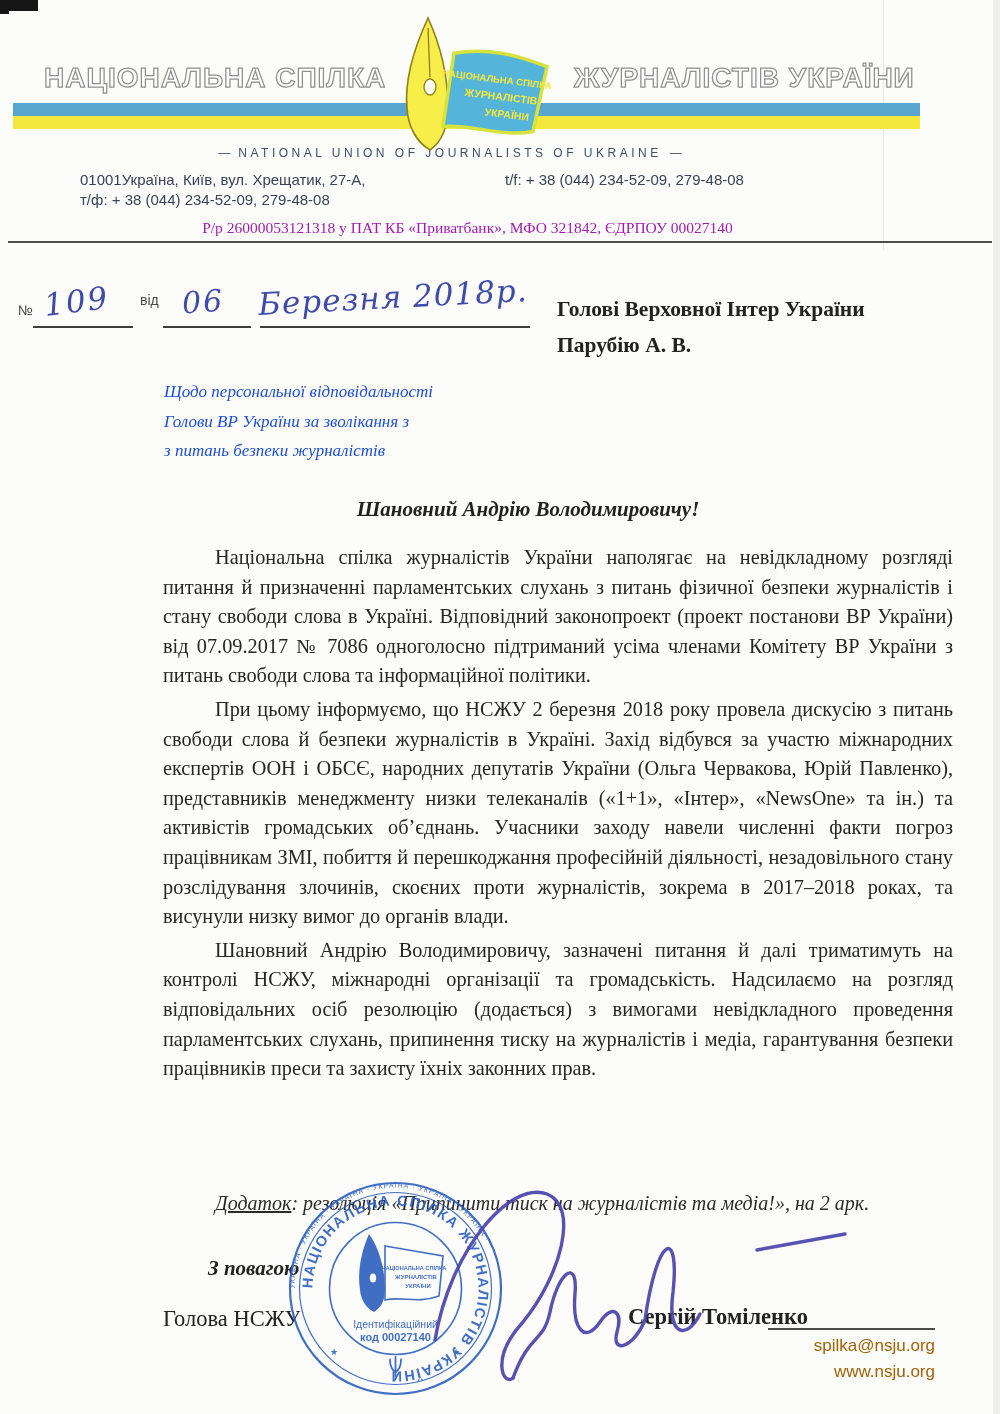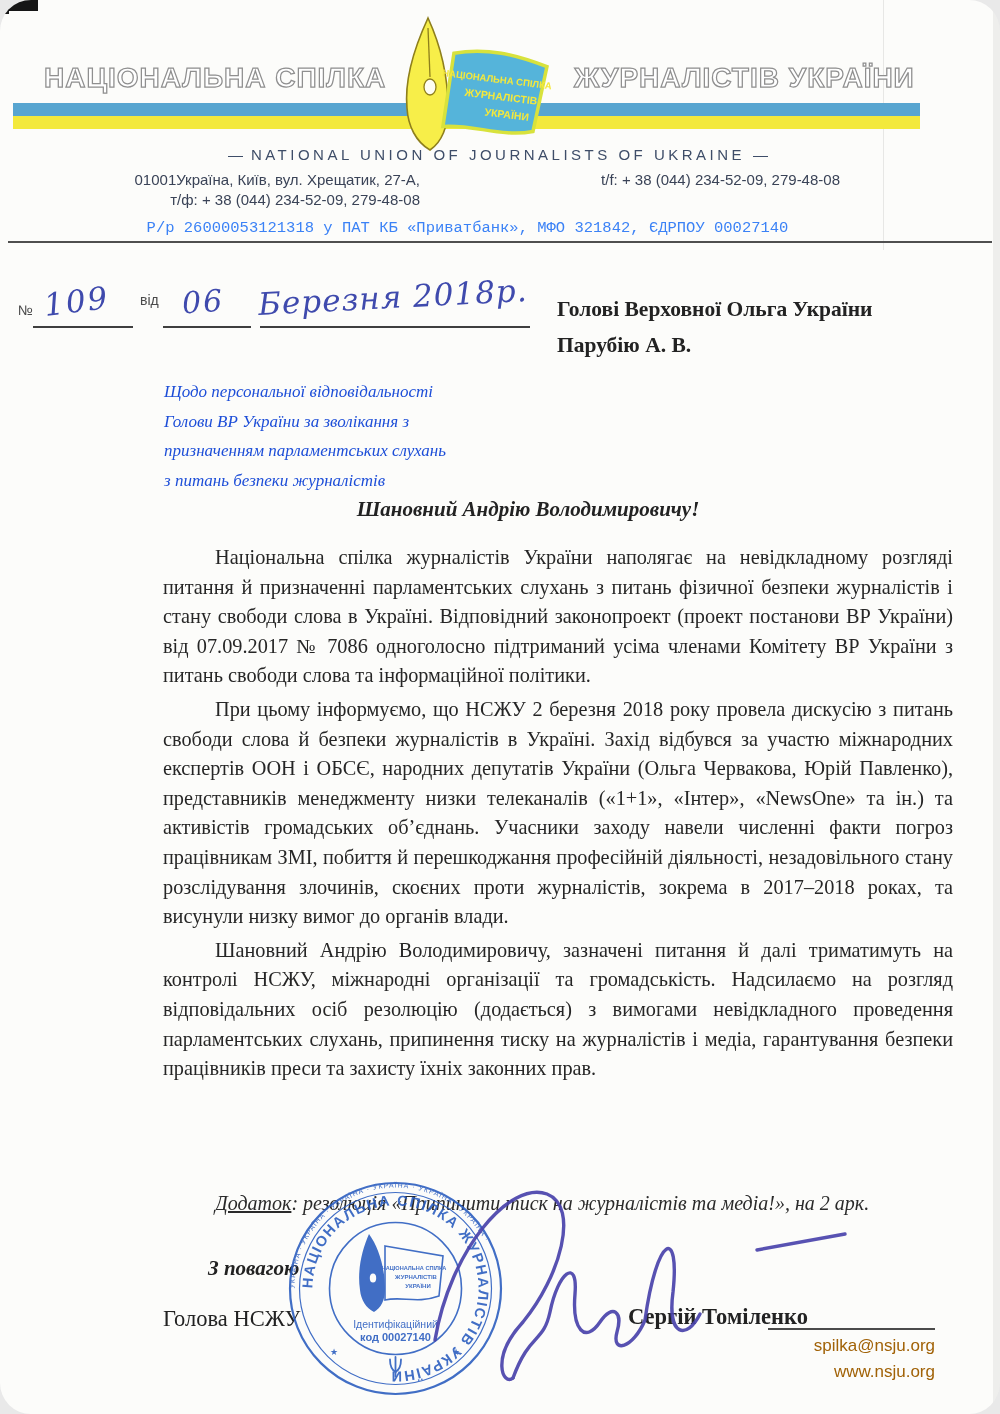--- a/index.html
+++ b/index.html
@@ -1,19 +1,19 @@
 <!DOCTYPE html>
 <html><head>
 <meta charset="utf-8">
 <style>
   html,body{margin:0;padding:0;background:#e9e9e9;}
   .page{
     position:relative; width:1000px; height:1414px; margin:0 auto;
     background:#fcfcfa; overflow:hidden;
-    font-family:"Liberation Serif", serif; color:#262626;border-radius:31px;
+    font-family:"Liberation Serif", serif; color:#262626;
   }
   
   .corner-mark-top{position:absolute;left:0;top:0;width:38px;height:11px;background:#161616;}
   .corner-mark-side{position:absolute;left:0;top:0;width:9px;height:14px;background:#161616;}
   .edge-shade{position:absolute;right:0;top:0;width:7px;height:100%;background:rgba(60,60,60,.07);}
   .fold-line{position:absolute;left:883px;top:0;width:1px;height:250px;background:rgba(80,80,80,.12);}
   
   .outline-title{
     position:absolute; white-space:nowrap;
     font-family:"Liberation Sans", sans-serif; font-weight:700;
@@ -21,30 +21,30 @@
     color:#ffffff; -webkit-text-stroke:1.25px #8f8f8f;
   }
   .org-left{left:44px; top:62px;}
   .org-right{left:574px; top:62px;}
   .stripe{position:absolute; left:13px; width:907px; z-index:1;}
   .stripe-blue{top:103px; height:13px; background:#58a5d0;}
   .stripe-yellow{top:116px; height:13px; background:#f3e93c;}
   .logo-svg{position:absolute; left:390px; top:14px; z-index:2;}
   .eng-row{
     position:absolute; left:0; top:146px; width:900px; text-align:center;
-    font-family:"Liberation Sans", sans-serif; font-size:15px; letter-spacing:3.5px;
-    color:#3e4d68; white-space:nowrap;padding-left:48px;
+    font-family:"Liberation Sans", sans-serif; font-size:12px; letter-spacing:3.5px;
+    color:#3e4d68; white-space:nowrap;
   }
   .eng-row .dash{letter-spacing:0; padding:0 8px;}
-  .addr{position:absolute; top:170px; text-align:right;
+  .addr{position:absolute; top:170px; text-align:left;
     font-family:"Liberation Sans", sans-serif; font-size:15px; line-height:19.5px; color:#3a4357;}
   .addr-uk{left:80px; width:340px;}
   .addr-en{left:505px; width:335px;}
   .bank-line{position:absolute; left:0; top:219px; width:935px; text-align:center;
-    font-family:Liberation Mono, monospace; font-size:15.5px; color:#3b82f6;}
+    font-family:Liberation Serif, serif; font-size:15.5px; color:#a21caf;}
   .head-rule{position:absolute; left:8px; top:241px; width:984px; height:2px; background:#4f4f4f;}
   
   .ref-label{position:absolute; font-family:"Liberation Sans", sans-serif; font-size:14px; color:#4a4a4a;}
   .ref-no{left:18px; top:302px;}
   .ref-vid{left:140px; top:292px;}
   .uline{position:absolute; height:0; border-bottom:2px solid #3f3f3f;}
   .uline-1{left:33px; top:326px; width:100px;}
   .uline-2{left:163px; top:326px; width:88px;}
   .uline-3{left:260px; top:326px; width:270px;}
   .handwriting{
@@ -129,28 +129,27 @@
   <div class="ref-label ref-no">№</div>
   <div class="uline uline-1"></div>
   <div class="handwriting hand-number">109</div>
   <div class="ref-label ref-vid">від</div>
   <div class="uline uline-2"></div>
   <div class="handwriting hand-day">06</div>
   <div class="uline uline-3"></div>
   <div class="handwriting hand-date">Березня 2018р.</div>
 
   <div class="addressee">
-    <div>Голові Верховної Ольга України</div>
+    <div>Голові Верховної Інтер України</div>
     <div>Парубію А. В.</div>
   </div>
 
   <div class="subject">
     <div>Щодо персональної відповідальності</div>
     <div>Голови ВР України за зволікання з</div>
-    <div>призначенням парламентських слухань</div>
     <div>з питань безпеки журналістів</div>
   </div>
 
   <div class="salutation">Шановний Андрію Володимировичу!</div>
 
   <div class="body-text">
     <p>Національна спілка журналістів України наполягає на невідкладному розгляді питання й призначенні парламентських слухань з питань фізичної безпеки журналістів і стану свободи слова в Україні. Відповідний законопроект (проект постанови ВР України) від 07.09.2017 № 7086 одноголосно підтриманий усіма членами Комітету ВР України з питань свободи слова та інформаційної політики.</p>
     <p>При цьому інформуємо, що НСЖУ 2 березня 2018 року провела дискусію з питань свободи слова й безпеки журналістів в Україні. Захід відбувся за участю міжнародних експертів ООН і ОБСЄ, народних депутатів України (Ольга Червакова, Юрій Павленко), представників менеджменту низки телеканалів («1+1», «Інтер», «NewsOne» та ін.) та активістів громадських об’єднань. Учасники заходу навели численні факти погроз працівникам ЗМІ, побиття й перешкоджання професійній діяльності, незадовільного стану розслідування злочинів, скоєних проти журналістів, зокрема в 2017–2018 роках, та висунули низку вимог до органів влади.</p>
     <p><span>Шановний Андрію Володимировичу, зазначені питання й далі триматимуть на контролі НСЖУ, міжнародні організації та громадськість. Надсилаємо на розгляд відповідальних осіб резолюцію </span><span class="inline-italic">(додається)</span><span> з вимогами невідкладного проведення парламентських слухань, припинення тиску на журналістів і медіа, гарантування безпеки працівників преси та захисту їхніх законних прав.</span></p>
   </div>

